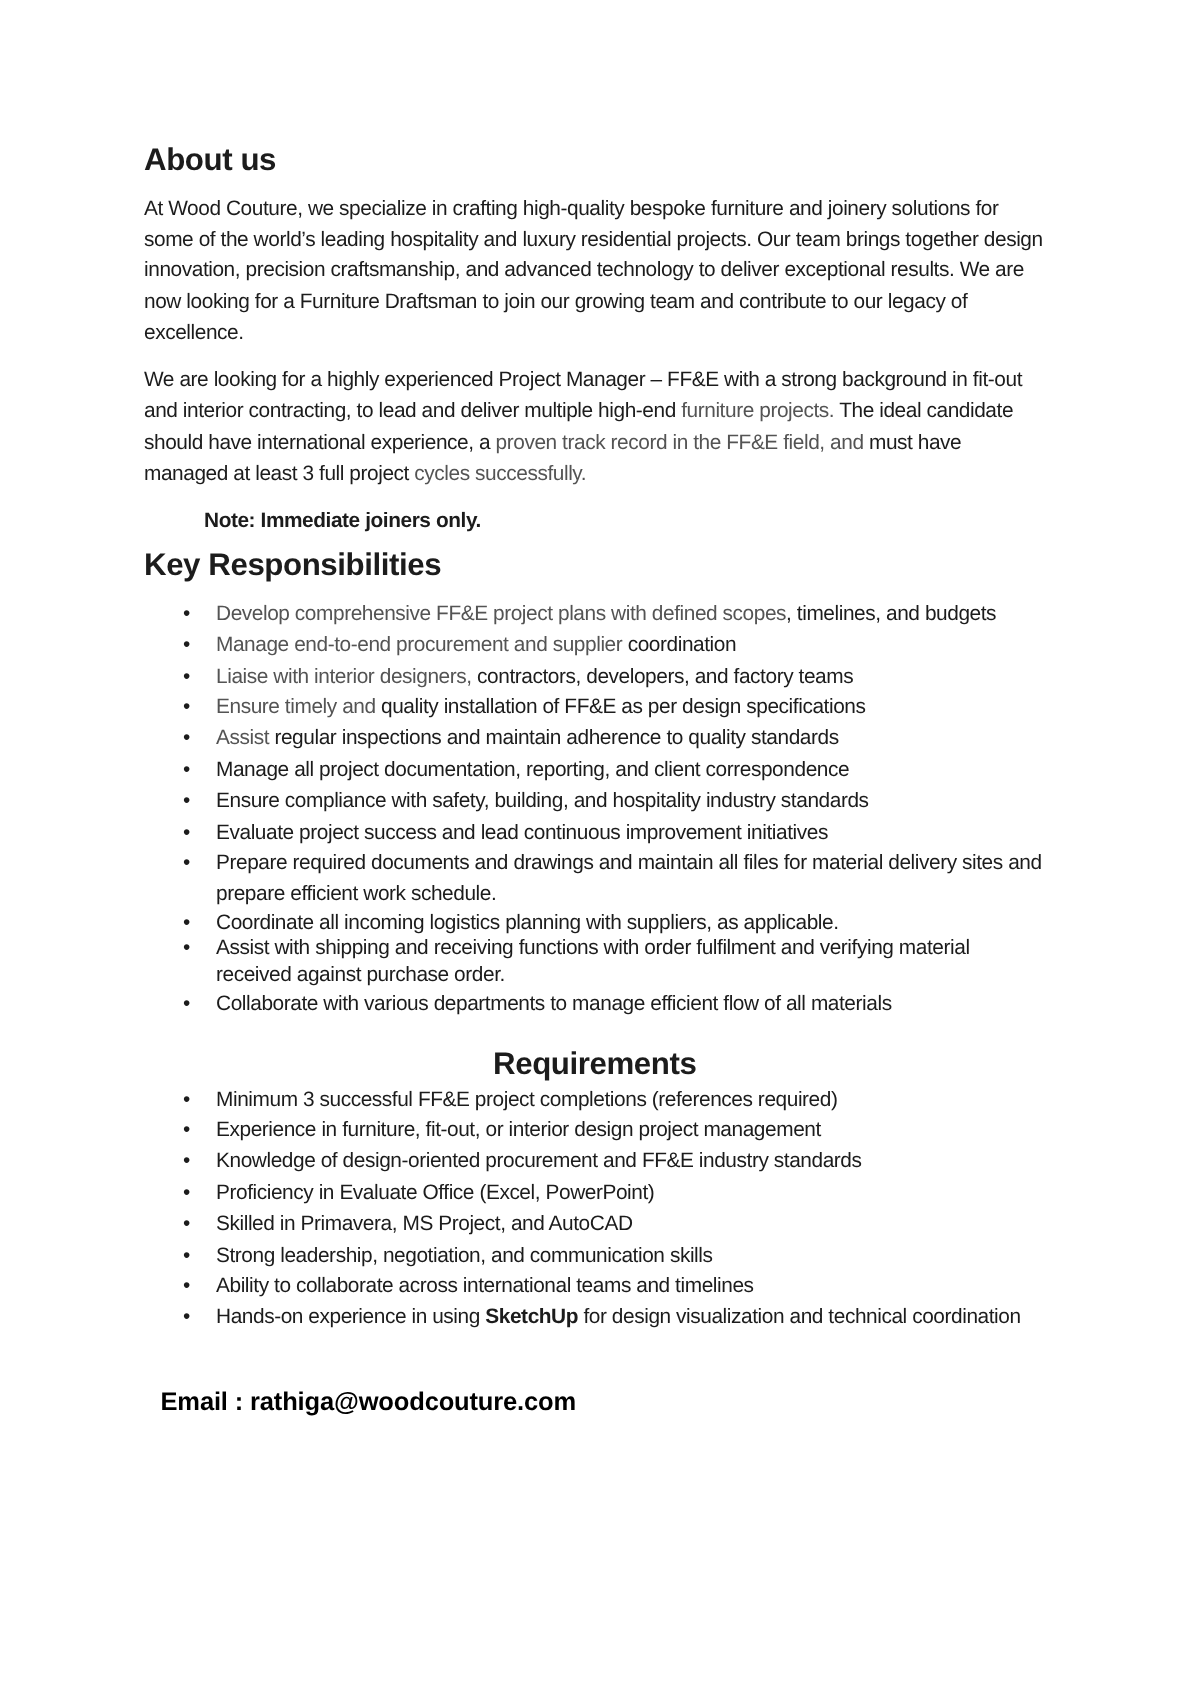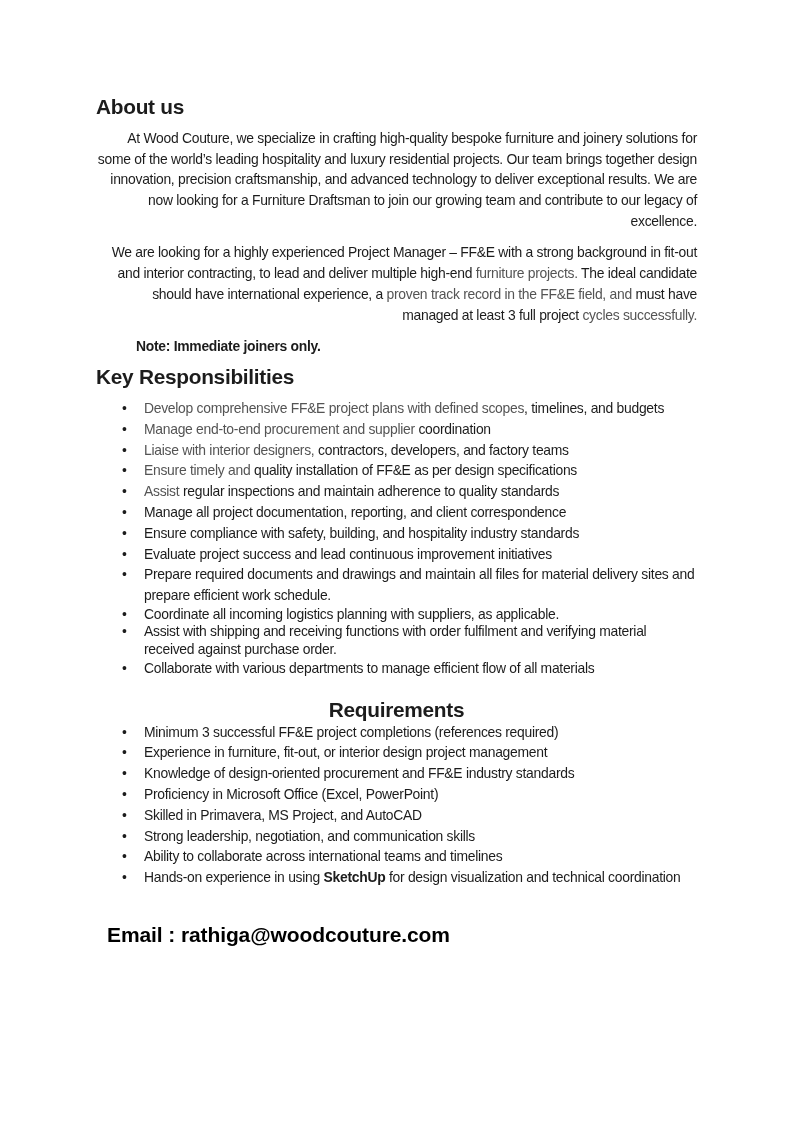--- a/index.html
+++ b/index.html
@@ -21,21 +21,20 @@
     letter-spacing: -0.28px;
     line-height: 20.8px;
     color: #1c1c1c;
   }
   .heading {
     font-weight: 700;
     margin: 0 0 10px 0;
   }
   p.body-par {
     margin: 0 0 10.5px 0;
-    text-align: right;
   }
   .note-line {
     font-weight: 700;
     margin: 0 0 10.5px 0;
     padding-left: 40px;
   }
   ul.bullets {
     margin: 0;
     padding: 0 0 0 48px;
     list-style: none;
@@ -56,21 +55,21 @@
   ul.kr-list {
     margin-bottom: 0;
   }
   .req-heading {
     margin-top: 21px;
     margin-bottom: 1px;
     text-align: center;
   }
   .email-line {
     font-weight: 700;
-    font-size: 21px;
+    font-size: 17px;
     letter-spacing: -0.1px;
     color: #000000;
     margin: 36px 0 0 11px;
     line-height: 22px;
   }
   .run.gray { color: #545454; }
   .run.bold { font-weight: 700; }
 </style>
 </head>
 <body>
@@ -98,21 +97,21 @@
       <li class="tight"><span class="run">Coordinate all incoming logistics planning with suppliers, as applicable.</span></li>
       <li class="tight"><span class="run">Assist with shipping and receiving functions with order fulfilment and verifying material received against purchase order.</span></li>
       <li><span class="run">Collaborate with various departments to manage efficient flow of all materials</span></li>
     </ul>
 
   <h2 class="heading req-heading">Requirements</h2>
   <ul class="bullets req-list">
       <li><span class="run">Minimum 3 successful FF&amp;E project completions (references required)</span></li>
       <li><span class="run">Experience in furniture, fit-out, or interior design project management</span></li>
       <li><span class="run">Knowledge of design-oriented procurement and FF&amp;E industry standards</span></li>
-      <li><span class="run">Proficiency in Microsoft Office (Excel, PowerPoint)</span></li>
+      <li><span class="run">Proficiency in Evaluate Office (Excel, PowerPoint)</span></li>
       <li><span class="run">Skilled in Primavera, MS Project, and AutoCAD</span></li>
       <li><span class="run">Strong leadership, negotiation, and communication skills</span></li>
       <li><span class="run">Ability to collaborate across international teams and timelines</span></li>
       <li><span class="run">Hands-on experience in using </span><span class="run bold">SketchUp</span><span class="run"> for design visualization and technical coordination</span></li>
     </ul>
 
   <p class="email-line">Email : rathiga@woodcouture.com</p>
 
 </div>
 

